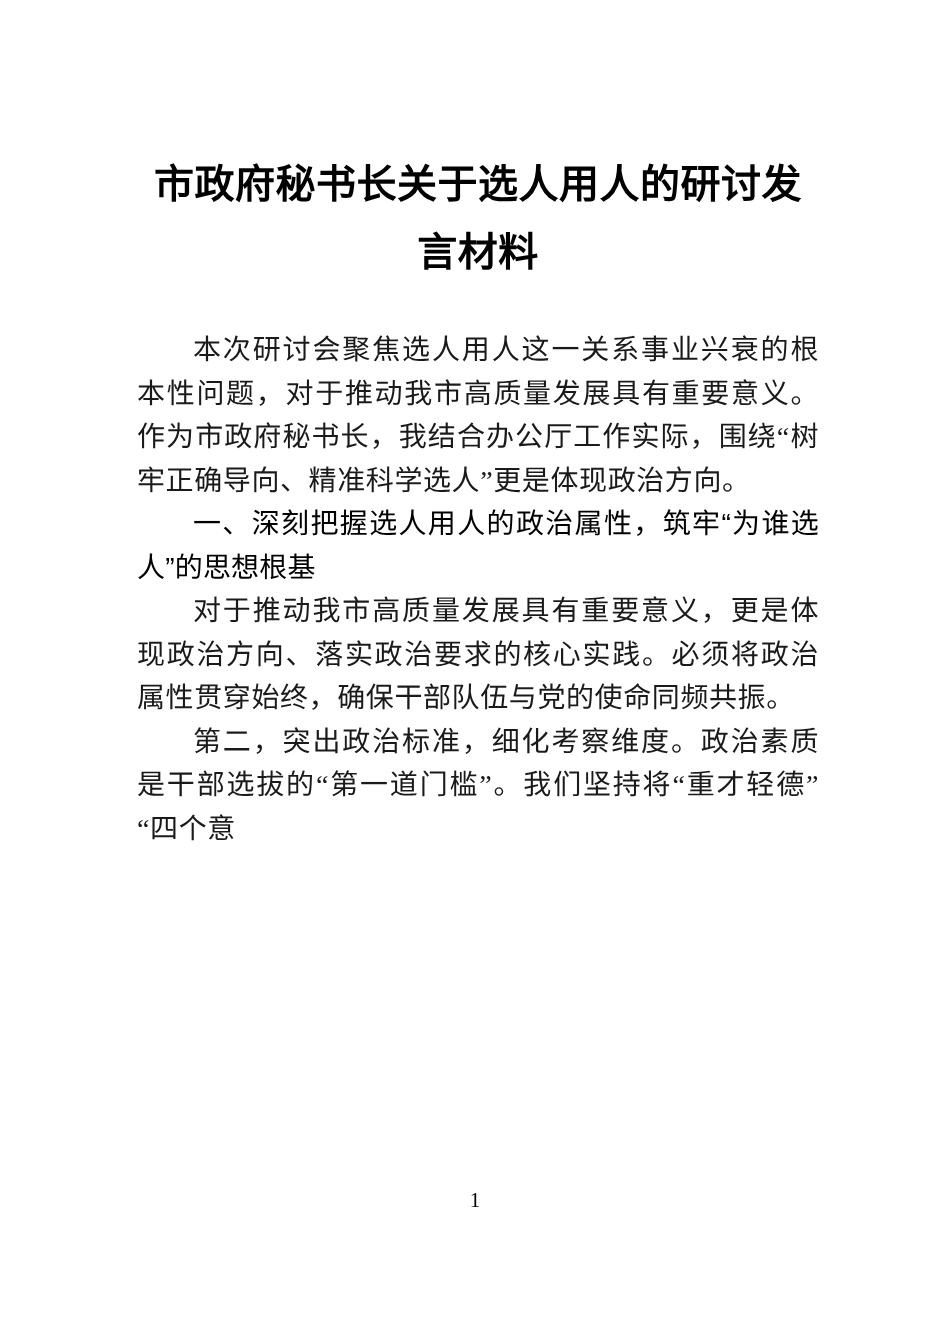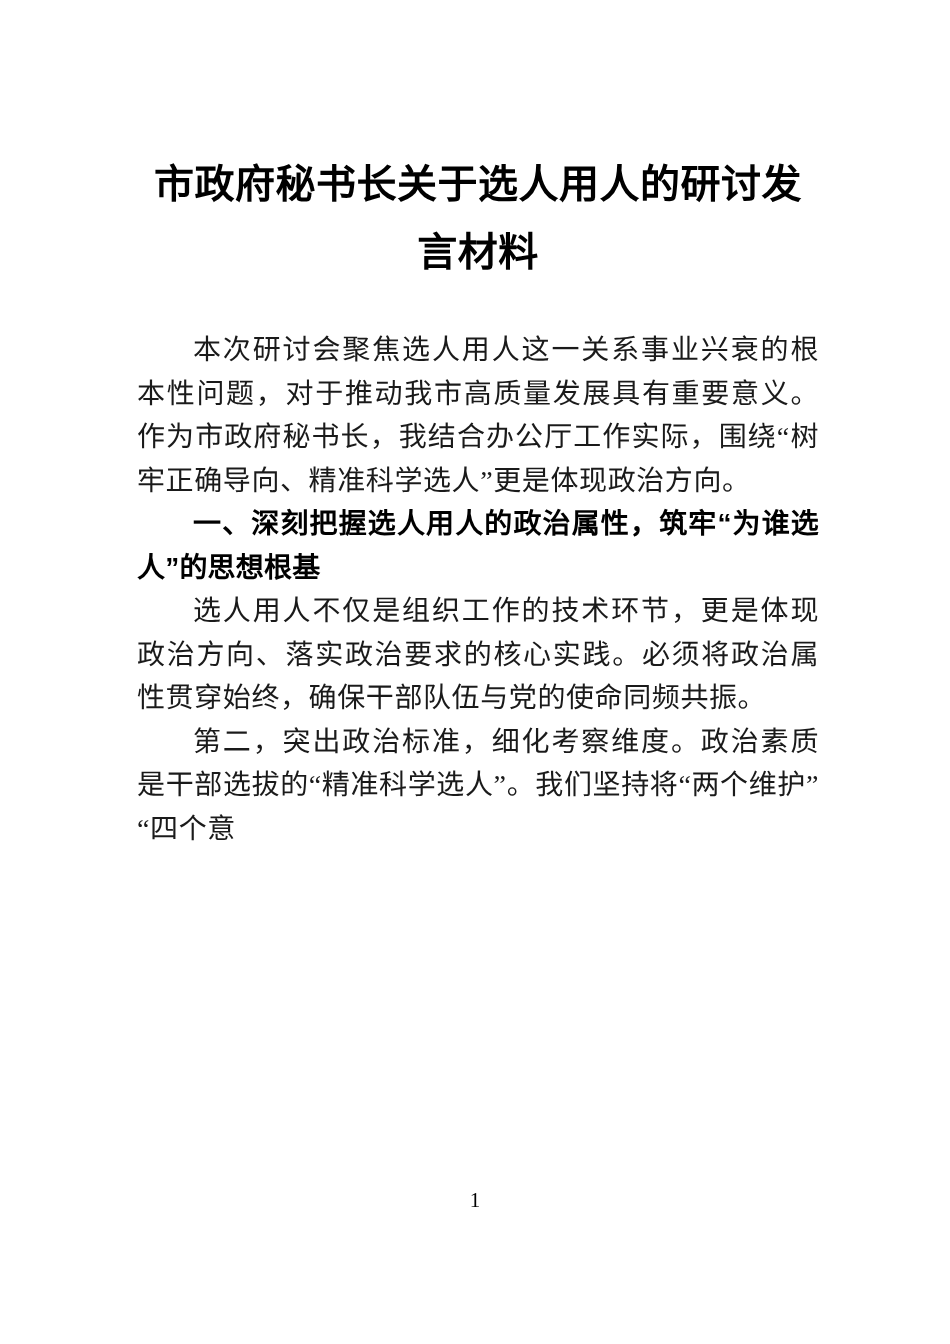--- a/index.html
+++ b/index.html
@@ -53,21 +53,21 @@
     text-indent: 2em;
     letter-spacing: 0.6px;
     font-weight: 400;
   }
 
   p.heading {
     font-family: "Liberation Sans", "DejaVu Sans", sans-serif;
     font-size: 28px;
     line-height: 43.5px;
     color: #000000;
-    font-weight: 700;
+    font-weight: 400;
     margin: 0;
     text-align: justify;
     text-justify: inter-character;
     text-indent: 2em;
     letter-spacing: 0.2px;
   }
 
   
   .page-number {
     position: absolute;
@@ -89,23 +89,23 @@
   <div class="content">
 
     <h1 class="doc-title">市政府秘书长关于选人用人的研讨发言材料</h1>
 
     <div class="body-block">
 
       <p class="para">本次研讨会聚焦选人用人这一关系事业兴衰的根本性问题，对于推动我市高质量发展具有重要意义。作为市政府秘书长，我结合办公厅工作实际，围绕“树牢正确导向、精准科学选人”更是体现政治方向。</p>
 
       <p class="heading">一、深刻把握选人用人的政治属性，筑牢“为谁选人”的思想根基</p>
 
-      <p class="para">选人用人不仅是组织工作的技术环节，更是体现政治方向、落实政治要求的核心实践。必须将政治属性贯穿始终，确保干部队伍与党的使命同频共振。</p>
+      <p class="para">对于推动我市高质量发展具有重要意义，更是体现政治方向、落实政治要求的核心实践。必须将政治属性贯穿始终，确保干部队伍与党的使命同频共振。</p>
 
 
-      <p class="para">第二，突出政治标准，细化考察维度。政治素质是干部选拔的“精准科学选人”。我们坚持将“两个维护”“四个意</p>
+      <p class="para">第二，突出政治标准，细化考察维度。政治素质是干部选拔的“第一道门槛”。我们坚持将“重才轻德”“四个意</p>
 
     </div>
   </div>
 
   <div class="page-number">1</div>
 
 </div>
 
 </body></html>

